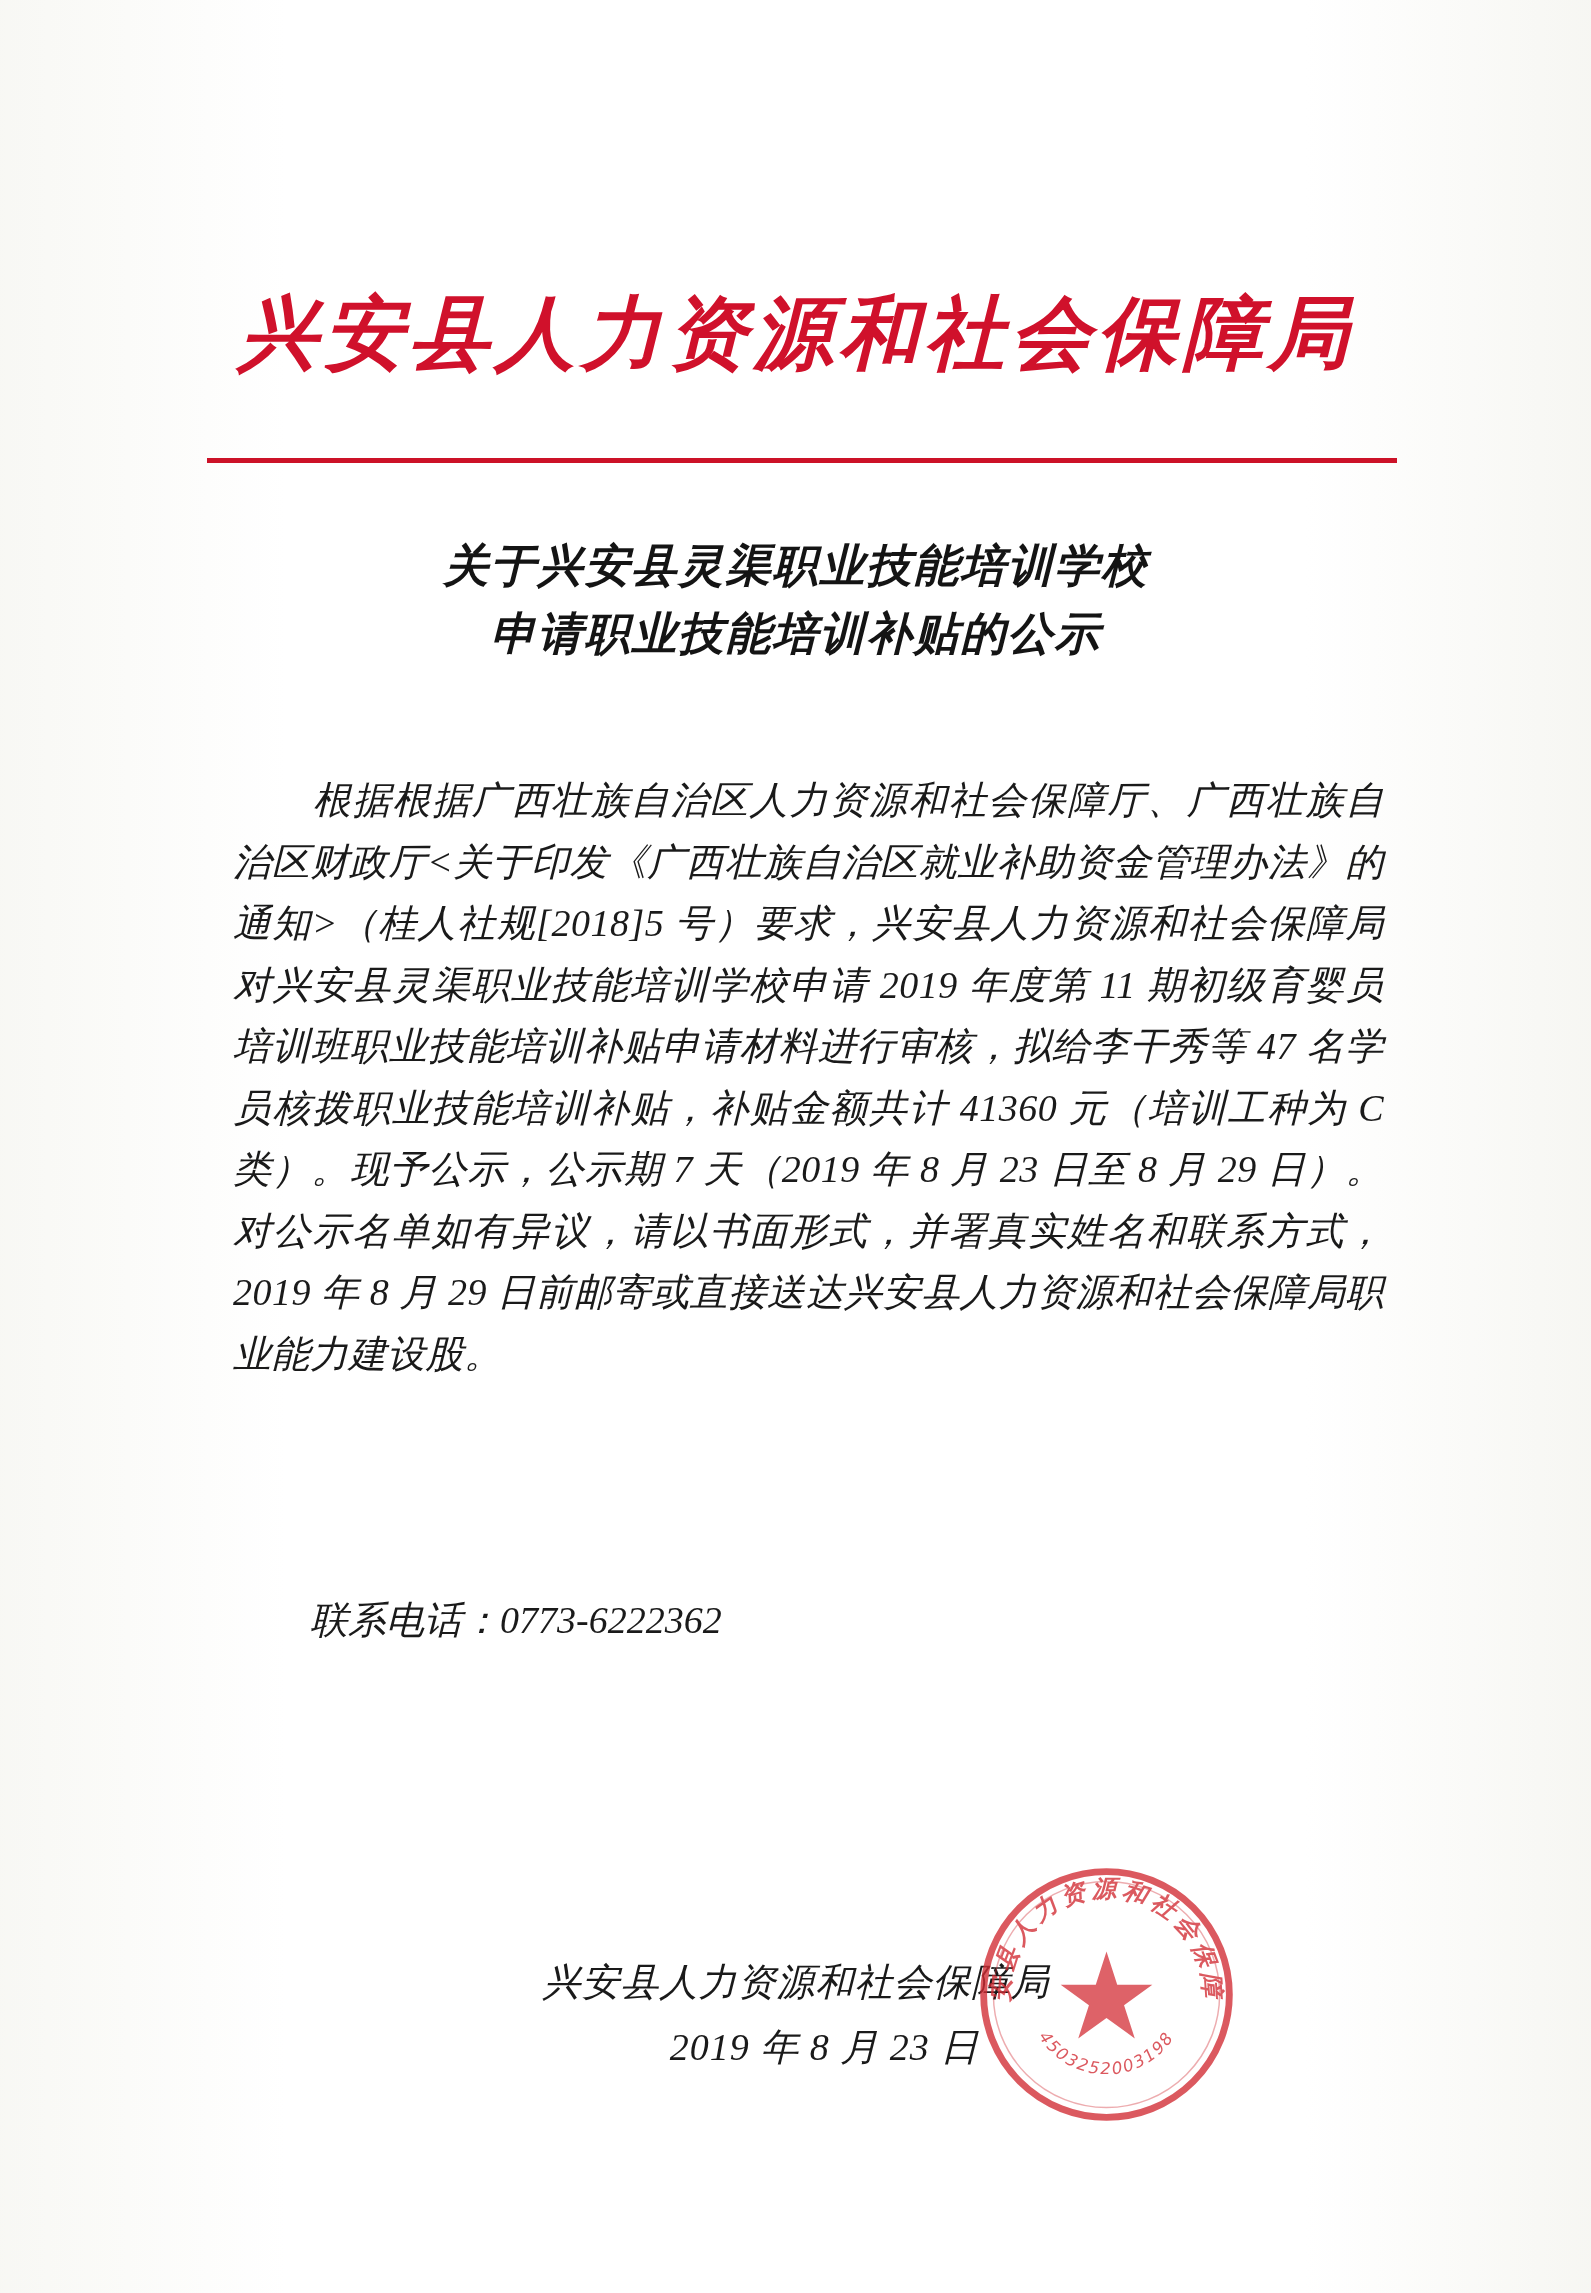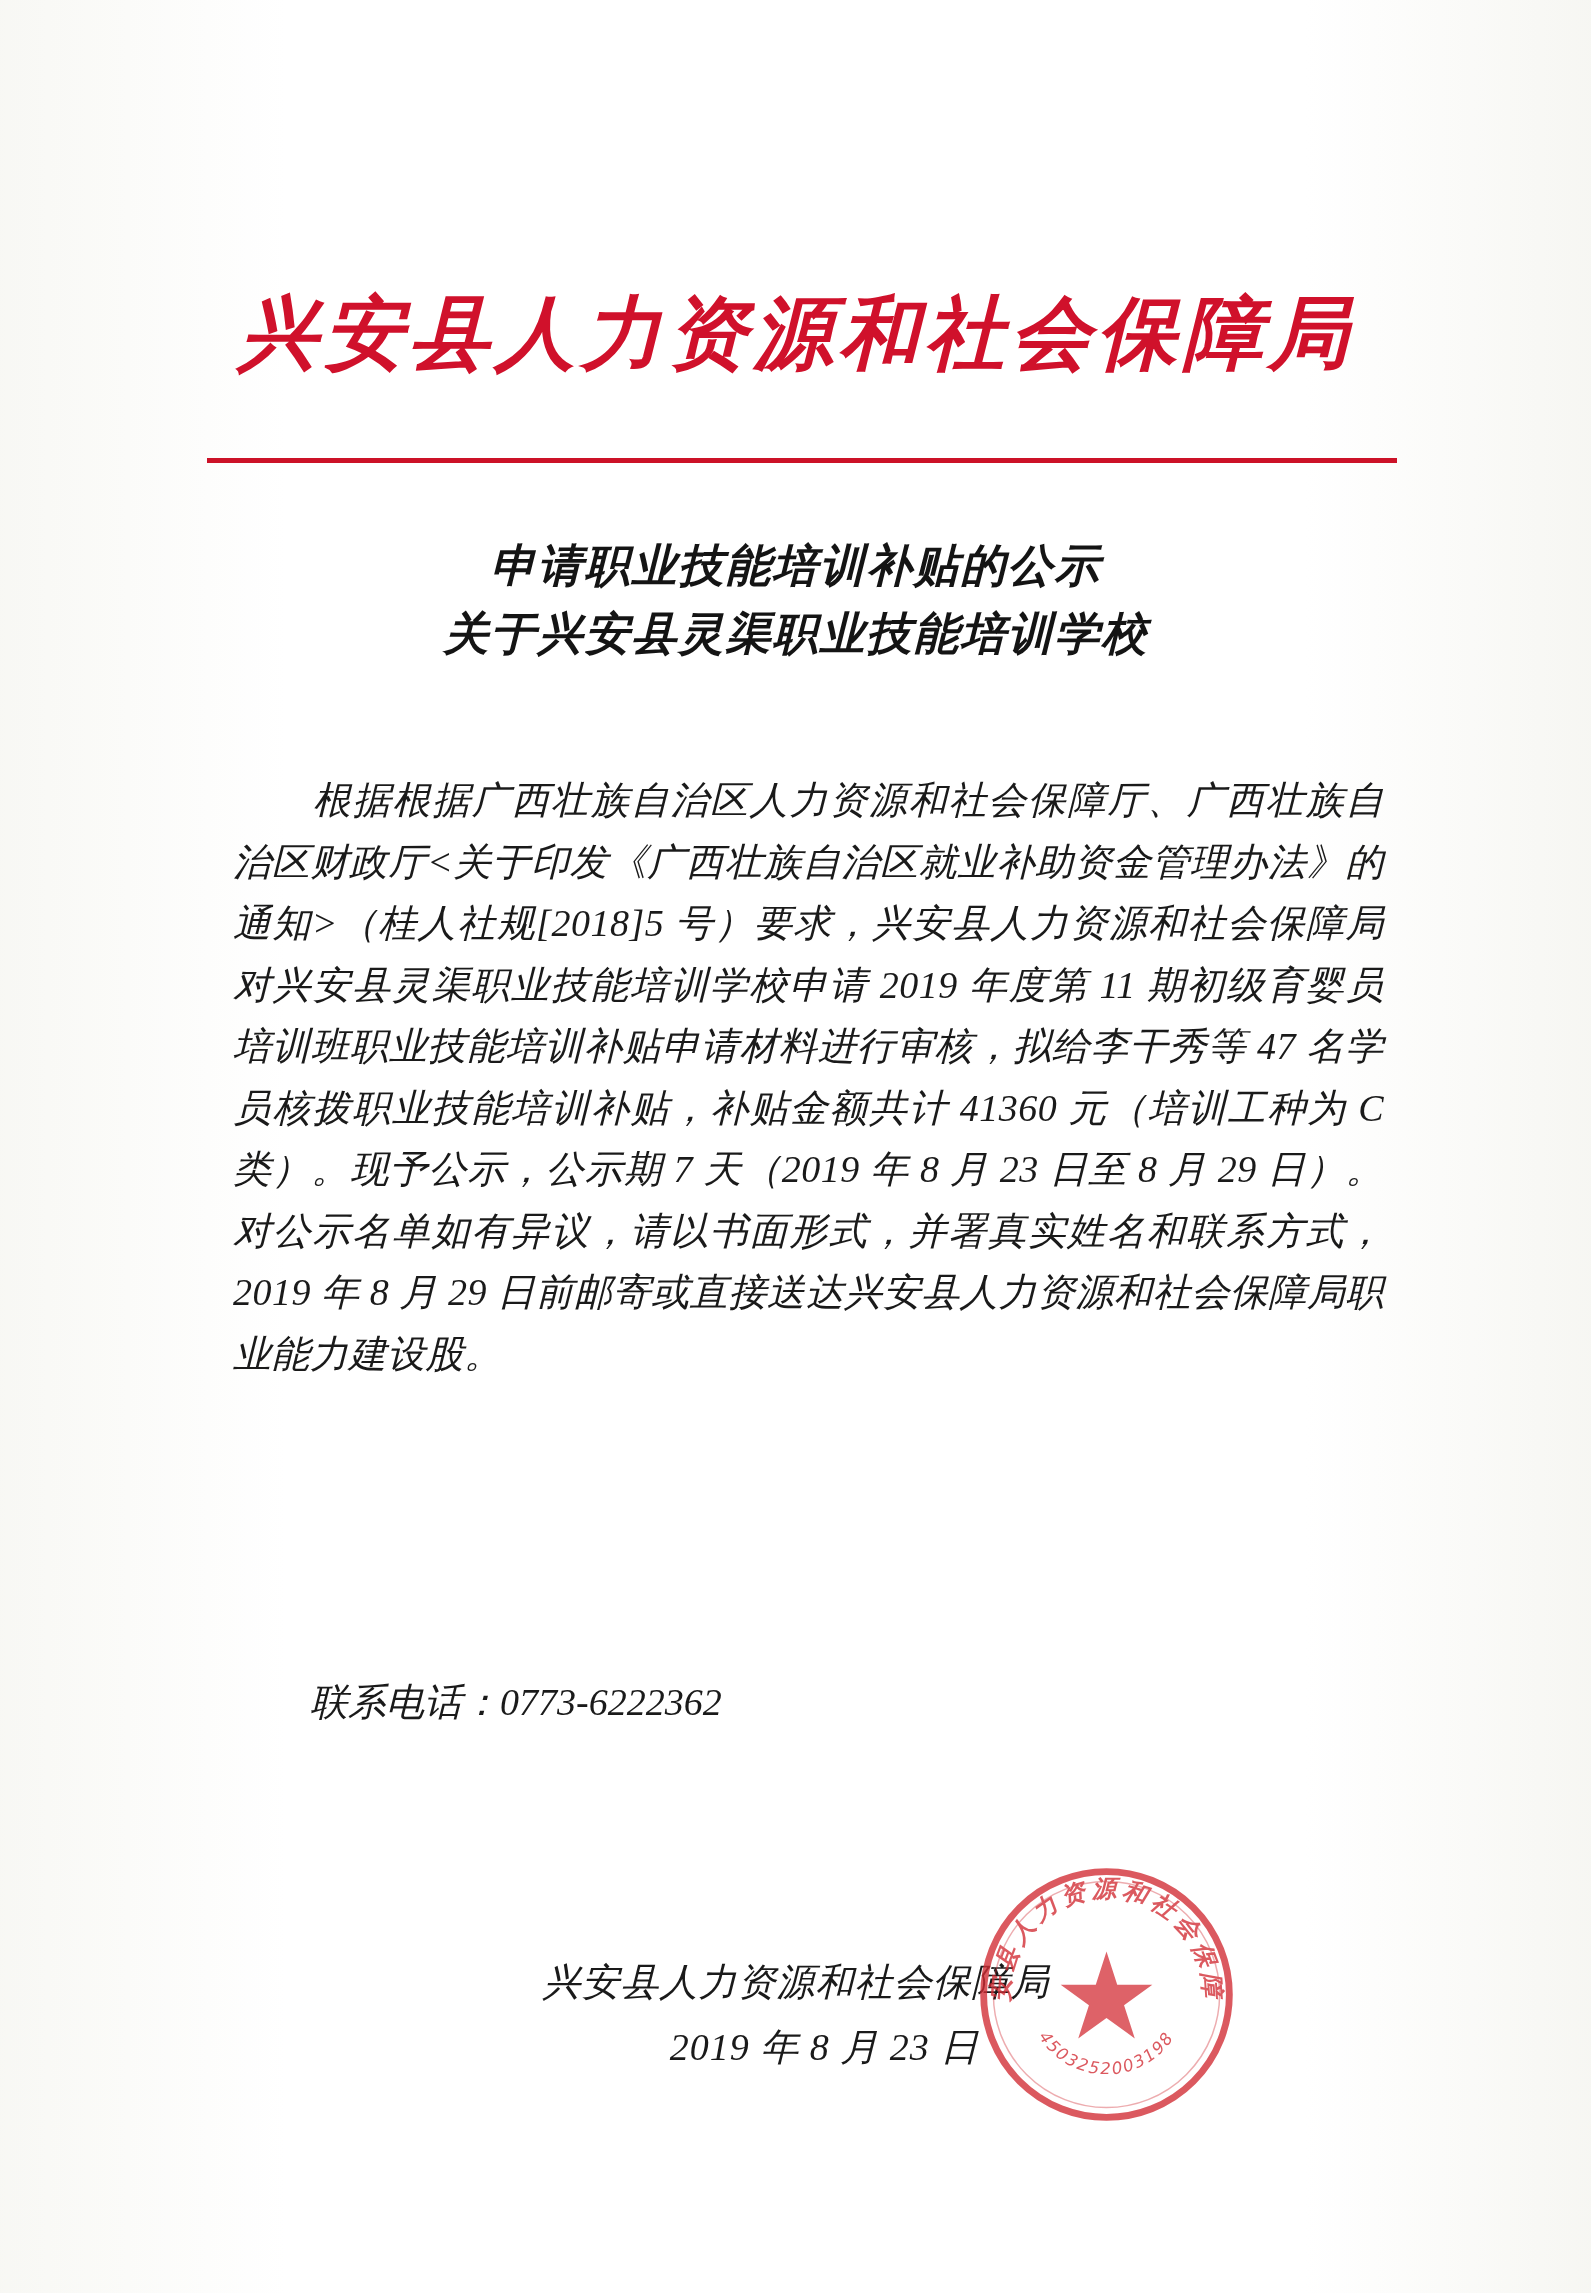--- a/index.html
+++ b/index.html
@@ -82,21 +82,21 @@
     text-align-last: left;
     text-justify: inter-ideograph;
     letter-spacing: 0.5px;
     margin: 0;
   }
   .para.indent {
     text-indent: 80px;
   }
   .contact-block {
     position: absolute;
-    top: 1672px;
+    top: 1590px;
     left: 310px;
     width: 1073px;
   }
   .contact-line {
     font-size: 38px;
     line-height: 1.6;
     white-space: pre;
   }
   .attach-block {
     position: absolute;
@@ -138,22 +138,22 @@
 
 <div class="sheet">
 
   <div class="doc-header">
     <div class="org-title">兴安县人力资源和社会保障局</div>
   </div>
 
   <div class="header-rule"></div>
 
   <div class="doc-title">
+    <div class="line">关于兴安县灵渠职业技能培训学校</div>
     <div class="line">申请职业技能培训补贴的公示</div>
-    <div class="line">关于兴安县灵渠职业技能培训学校</div>
   </div>
 
   <div class="body-block">
     <p class="para indent">根据根据广西壮族自治区人力资源和社会保障厅、广西壮族自治区财政厅&lt;关于印发《广西壮族自治区就业补助资金管理办法》的通知&gt;（桂人社规[2018]5 号）要求，兴安县人力资源和社会保障局对兴安县灵渠职业技能培训学校申请 2019 年度第 11 期初级育婴员培训班职业技能培训补贴申请材料进行审核，拟给李干秀等 47 名学员核拨职业技能培训补贴，补贴金额共计 41360 元（培训工种为 C 类）。现予公示，公示期 7 天（2019 年 8 月 23 日至 8 月 29 日）。对公示名单如有异议，请以书面形式，并署真实姓名和联系方式， 2019 年 8 月 29 日前邮寄或直接送达兴安县人力资源和社会保障局职业能力建设股。</p>
   </div>
 
   <div class="contact-block">
     <div class="contact-line">联系电话：0773-6222362</div>
   </div>
 

